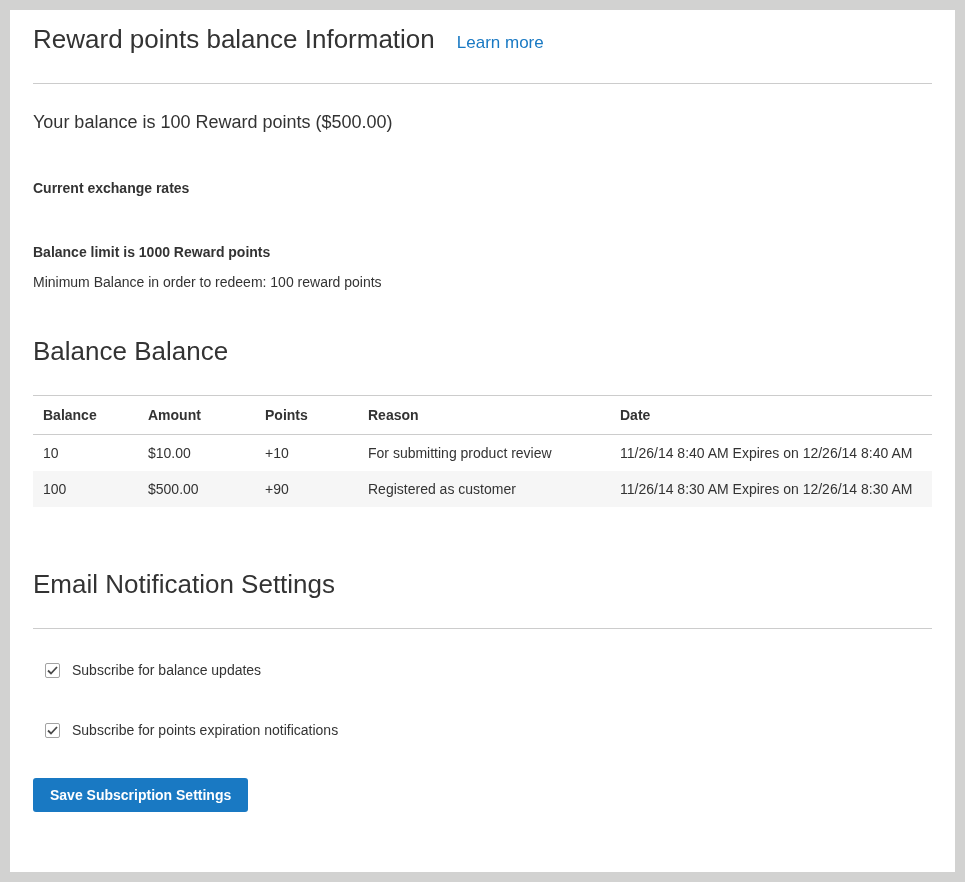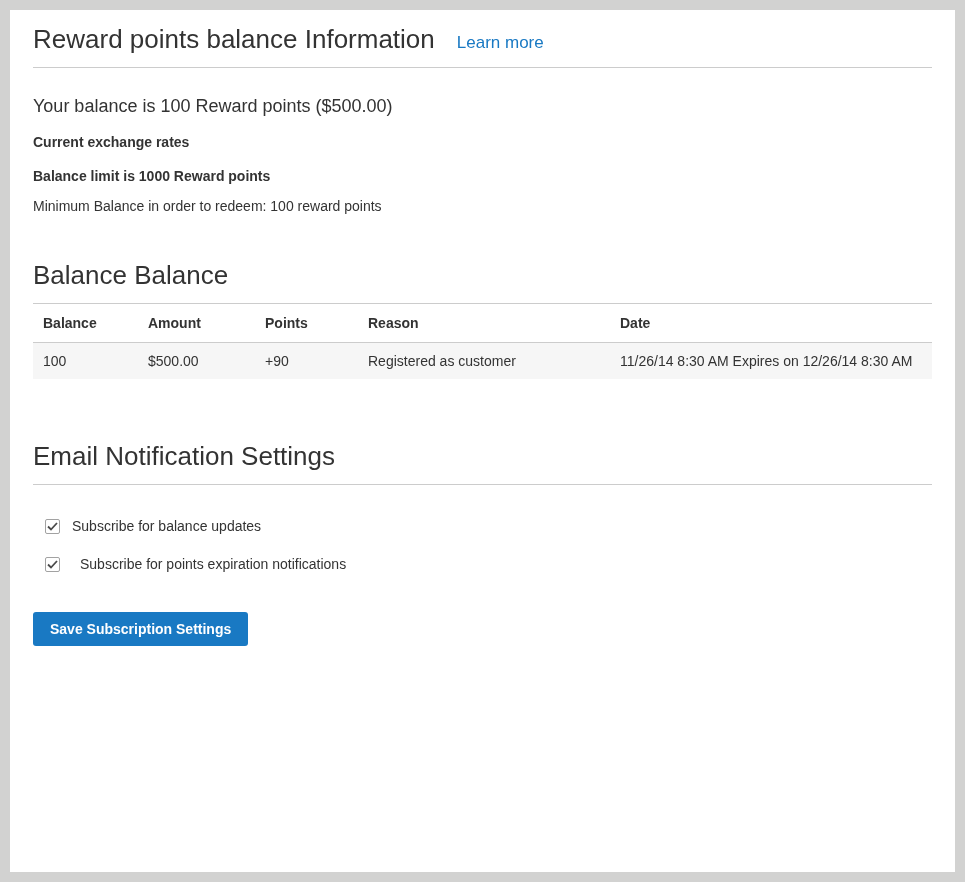--- a/index.html
+++ b/index.html
@@ -17,21 +17,21 @@
     height: 862px;
     background: #ffffff;
     padding: 14px 23px 0 23px;
   }
 
   
   .section-head {
     display: flex;
     align-items: baseline;
     border-bottom: 1px solid #cccccc;
-    padding-bottom: 13px;
+    padding-bottom: 29px;
   }
   .section-title {
     font-size: 26px;
     font-weight: 300;
     line-height: 30px;
     color: #333333;
     margin: 0;
   }
   .learn-more {
     font-size: 17px;
@@ -40,21 +40,21 @@
     text-decoration: none;
     cursor: pointer;
   }
 
   .balance-summary {
     font-size: 18px;
     line-height: 24px;
     margin-top: 26px;
   }
 
-  .info-block { margin-top: 15px; font-size: 14px; line-height: 19px; }
+  .info-block { margin-top: 45px; font-size: 14px; line-height: 19px; }
   .info-block .head { font-weight: bold; }
   .info-block .body { margin-top: 11px; }
   .exchange-lines { margin-top: 10px; }
   .exchange-lines b { font-weight: bold; }
 
   
   .history-section { margin-top: 44px; }
   table.history {
     width: 100%;
     border-collapse: collapse;
@@ -79,21 +79,21 @@
   .col-reason  { width: 252px; }
 
   
   .email-section { margin-top: 62px; }
   .checkbox-row {
     display: flex;
     align-items: center;
     margin-top: 33px;
     padding-left: 12px;
   }
-  .checkbox-row + .checkbox-row { margin-top: 22px; gap: 8px; }
+  .checkbox-row + .checkbox-row { margin-top: 44px; }
   .checkbox {
     width: 15px; height: 15px;
     border: 1px solid #a2a2a2;
     border-radius: 2px;
     background: #ffffff;
     display: inline-flex;
     align-items: center;
     justify-content: center;
     cursor: pointer;
     flex: 0 0 auto;
@@ -150,20 +150,27 @@
       <thead>
         <tr>
           <th class="col-balance">Balance</th>
           <th class="col-amount">Amount</th>
           <th class="col-points">Points</th>
           <th class="col-reason">Reason</th>
           <th class="col-date">Date</th>
         </tr>
       </thead>
       <tbody>
+        <tr class="odd">
+          <td>10</td>
+          <td>$10.00</td>
+          <td>+10</td>
+          <td>For submitting product review</td>
+          <td>11/26/14 8:40 AM Expires on 12/26/14 8:40 AM</td>
+        </tr>
         <tr class="even">
           <td>100</td>
           <td>$500.00</td>
           <td>+90</td>
           <td>Registered as customer</td>
           <td>11/26/14 8:30 AM Expires on 12/26/14 8:30 AM</td>
         </tr>
       </tbody>
     </table>
   </div>

